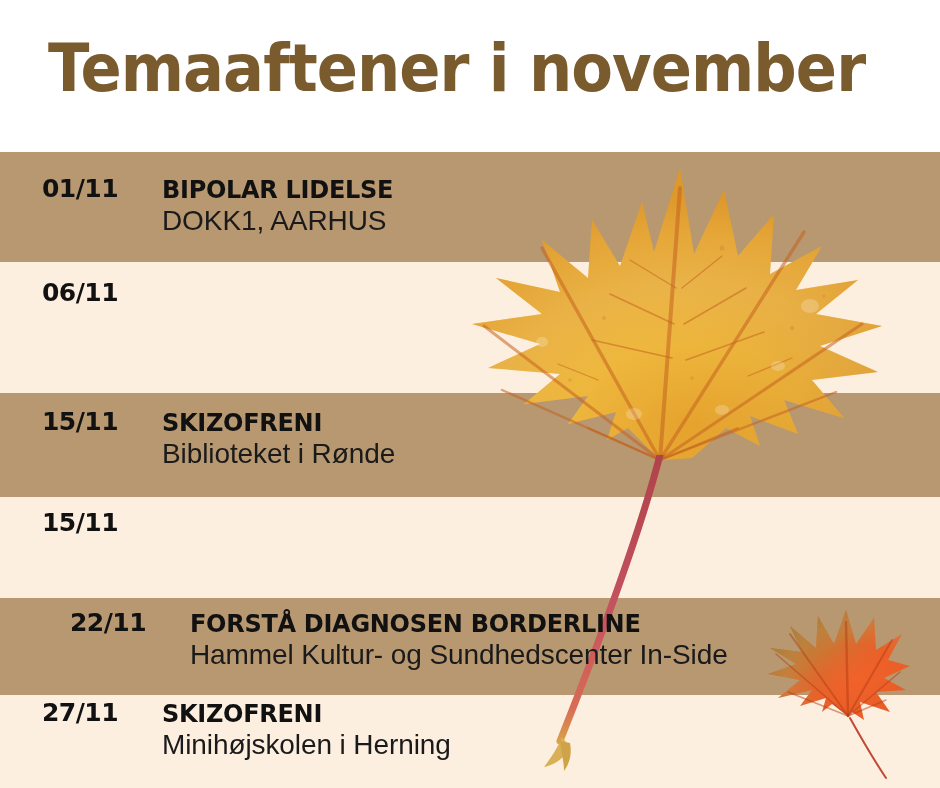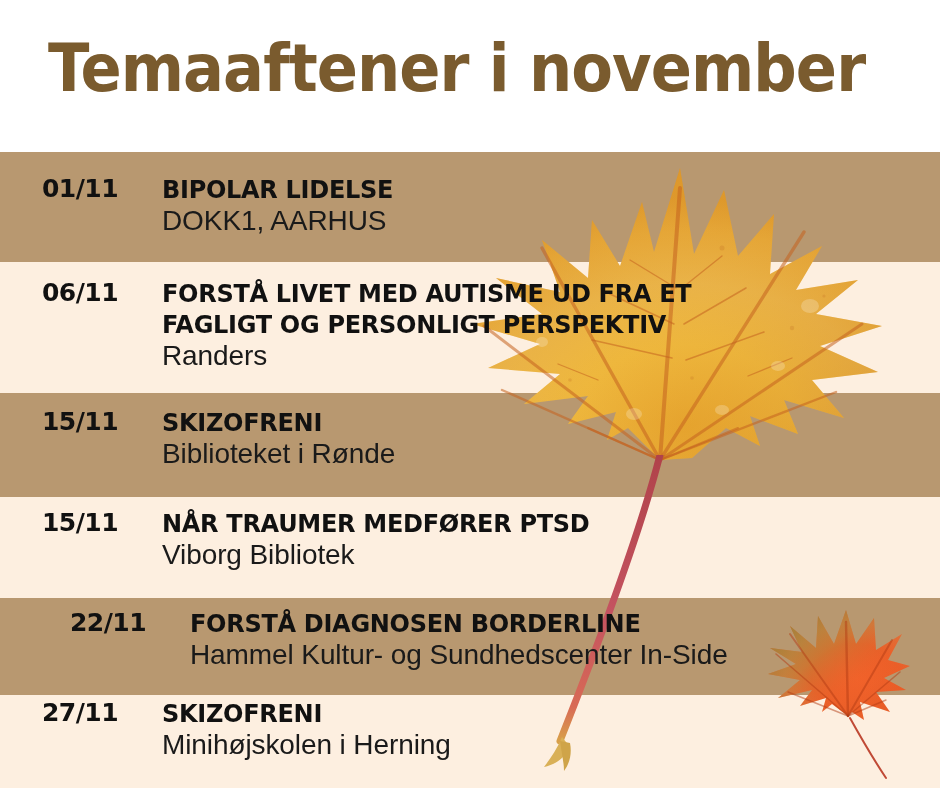--- a/index.html
+++ b/index.html
@@ -314,41 +314,32 @@
     <div class="event-row" id="row-0">
       <div class="event-date">01/11</div>
       <div class="event-body">
         <div class="event-title">BIPOLAR LIDELSE</div>
         <div class="event-venue">DOKK1, AARHUS</div>
       </div>
     </div>
 
     <div class="event-row" id="row-1">
       <div class="event-date">06/11</div>
-      <div class="event-body">
-        <div class="event-title">FORSTÅ LIVET MED AUTISME UD FRA ET</div>
-        <div class="event-title">FAGLIGT OG PERSONLIGT PERSPEKTIV</div>
-        <div class="event-venue">Randers</div>
-      </div>
     </div>
 
     <div class="event-row" id="row-2">
       <div class="event-date">15/11</div>
       <div class="event-body">
         <div class="event-title">SKIZOFRENI</div>
         <div class="event-venue">Biblioteket i Rønde</div>
       </div>
     </div>
 
     <div class="event-row" id="row-3">
       <div class="event-date">15/11</div>
-      <div class="event-body">
-        <div class="event-title">NÅR TRAUMER MEDFØRER PTSD</div>
-        <div class="event-venue">Viborg Bibliotek</div>
-      </div>
     </div>
 
     <div class="event-row" id="row-4">
       <div class="event-date">22/11</div>
       <div class="event-body">
         <div class="event-title">FORSTÅ DIAGNOSEN BORDERLINE</div>
         <div class="event-venue">Hammel Kultur- og Sundhedscenter In-Side</div>
       </div>
     </div>
 

